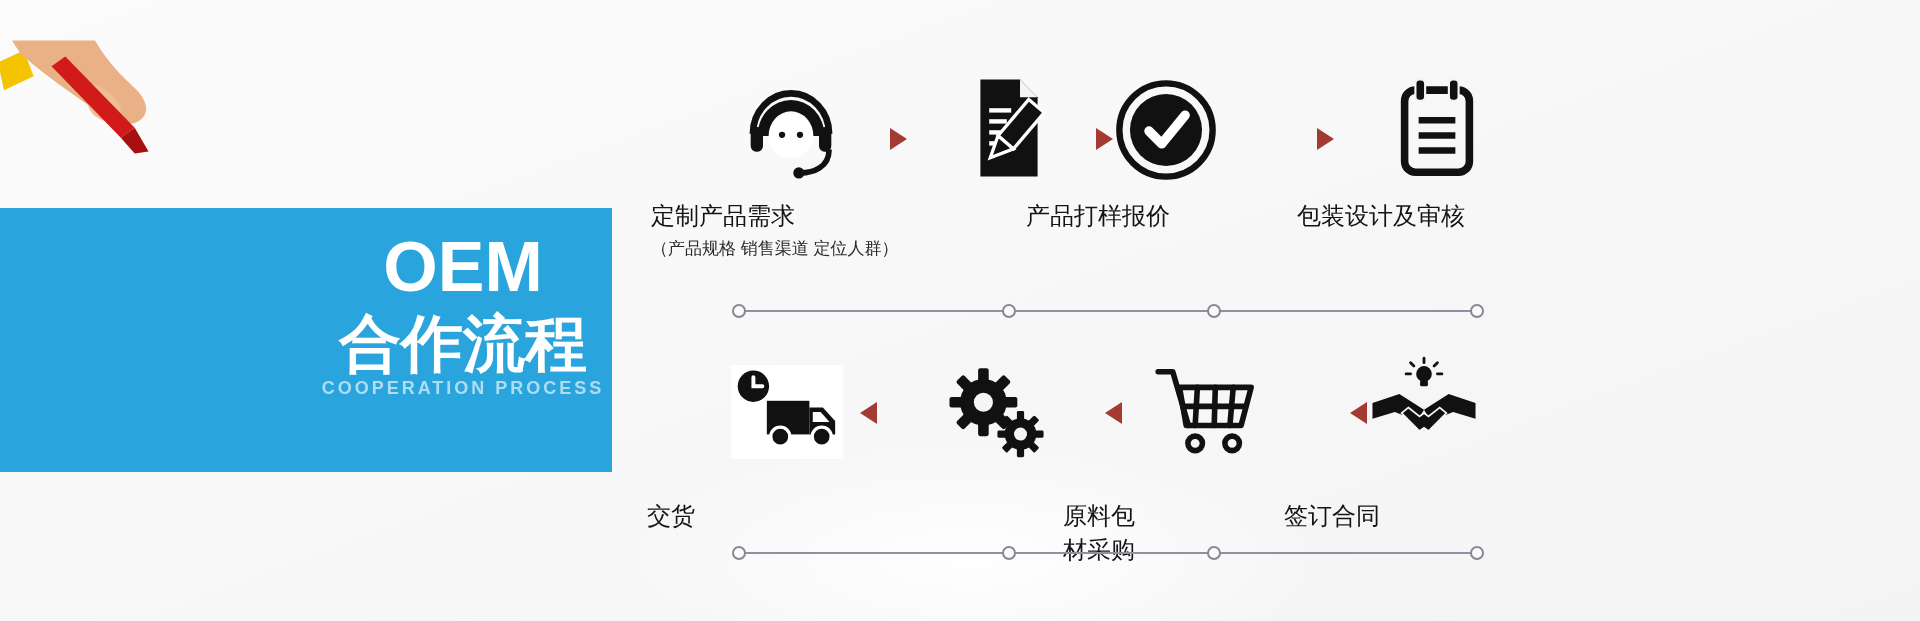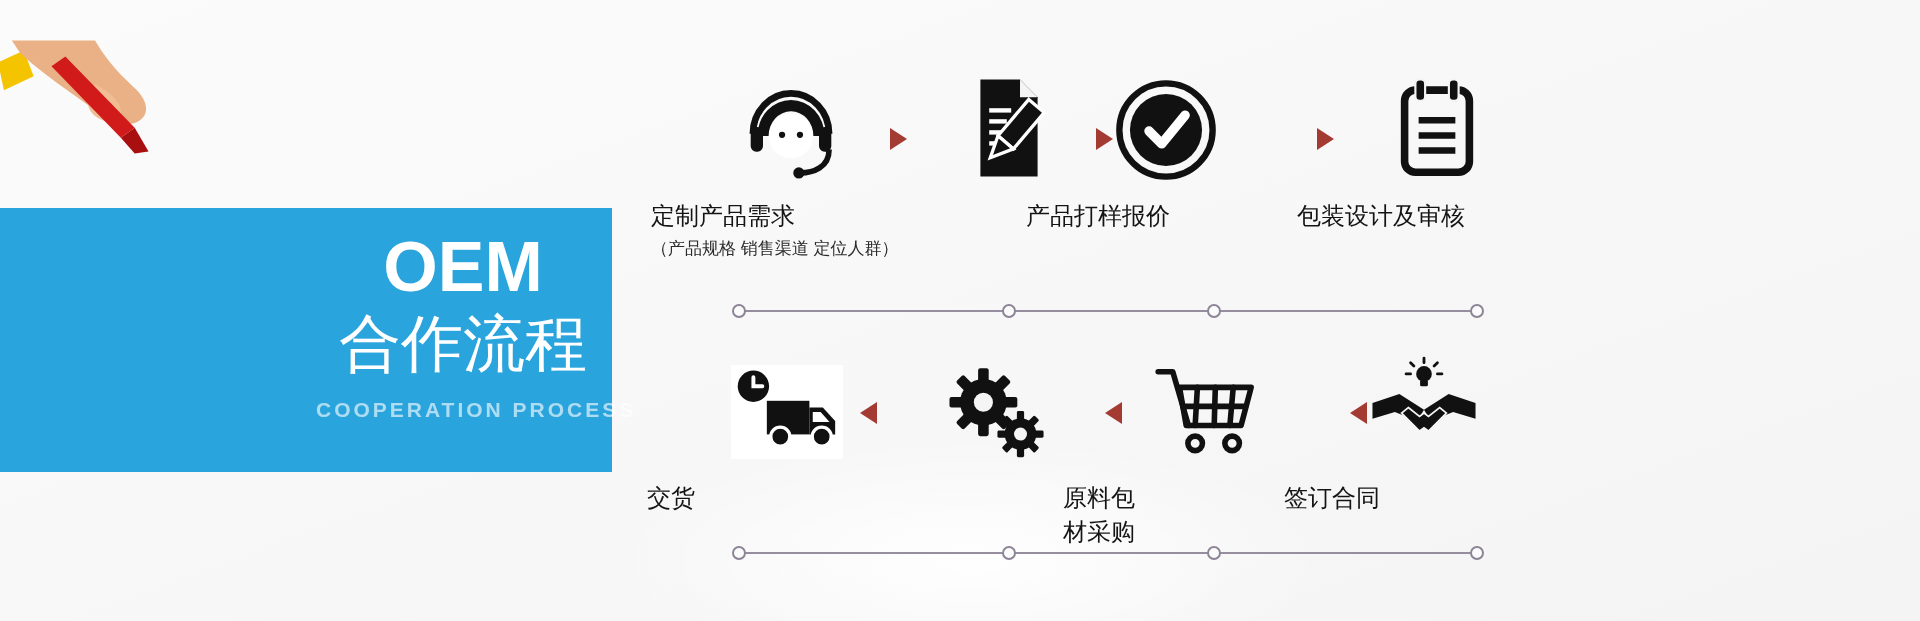--- a/index.html
+++ b/index.html
@@ -8,31 +8,31 @@
          background:linear-gradient(160deg,#fbfbfb 0%,#f4f4f5 100%);}
   .glow{position:absolute;left:560px;top:420px;width:820px;height:280px;
         background:radial-gradient(ellipse at center,rgba(255,255,255,.95) 0%,rgba(255,255,255,0) 62%);
         pointer-events:none;}
   
   .hand{position:absolute;left:-2px;top:40px;width:208px;height:130px;}
   
   .panel{position:absolute;left:0;top:208px;width:612px;height:264px;background:#2aa4dc;}
   .panel-text{position:absolute;right:2px;top:22px;width:294px;text-align:center;color:#fff;}
   .panel-title1{font-size:70px;font-weight:bold;line-height:1.08;}
-  .panel-title2{font-size:62px;font-weight:normal;line-height:1.1;margin-top:4px;}
-  .panel-subtitle{font-size:21px;font-weight:bold;letter-spacing:3px;margin-top:20px;
+  .panel-title2{font-size:62px;font-weight:bold;line-height:1.1;margin-top:4px;}
+  .panel-subtitle{font-size:18px;font-weight:bold;letter-spacing:3px;
                   color:rgba(255,255,255,.62);white-space:nowrap;}
   
   .step{position:absolute;width:280px;text-align:left;}
   .step-top{top:68px;}
   .step-bottom{top:356px;}
   .icon-box{height:115px;display:flex;align-items:flex-end;justify-content:center;}
   .step-bottom .icon-box{height:112px;}
   .label{font-size:24px;color:#141414;margin-top:16px;line-height:1.4;white-space:pre-line;}
-  .step-bottom .label{margin-top:14px;font-family:Liberation Serif, serif;}
+  .step-bottom .label{margin-top:31px;}
   .sublabel{font-size:17px;color:#2b2b2b;margin-top:4px;white-space:nowrap;}
   
   .arrow{position:absolute;width:0;height:0;border-top:11px solid transparent;border-bottom:11px solid transparent;}
   .arrow-right{border-left:17px solid #a43b32;}
   .arrow-left{border-right:17px solid #a43b32;}
   
   .connector{position:absolute;left:736px;width:747px;height:2px;background:#968d9e;}
   .node{position:absolute;top:-6px;width:10px;height:10px;border-radius:50%;
         border:2px solid #8d8496;background:#fbfbfb;}
 </style>

